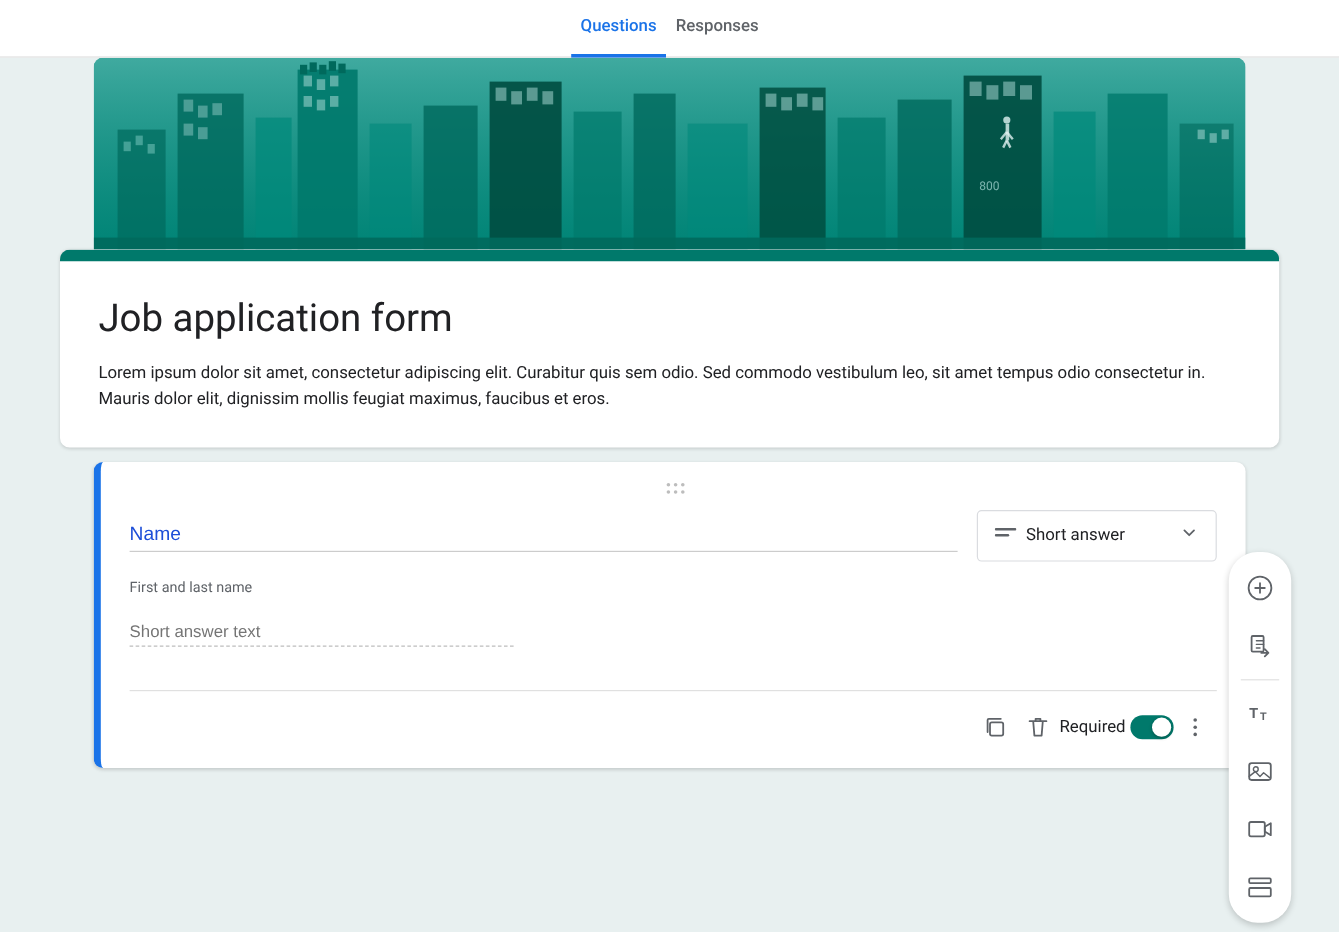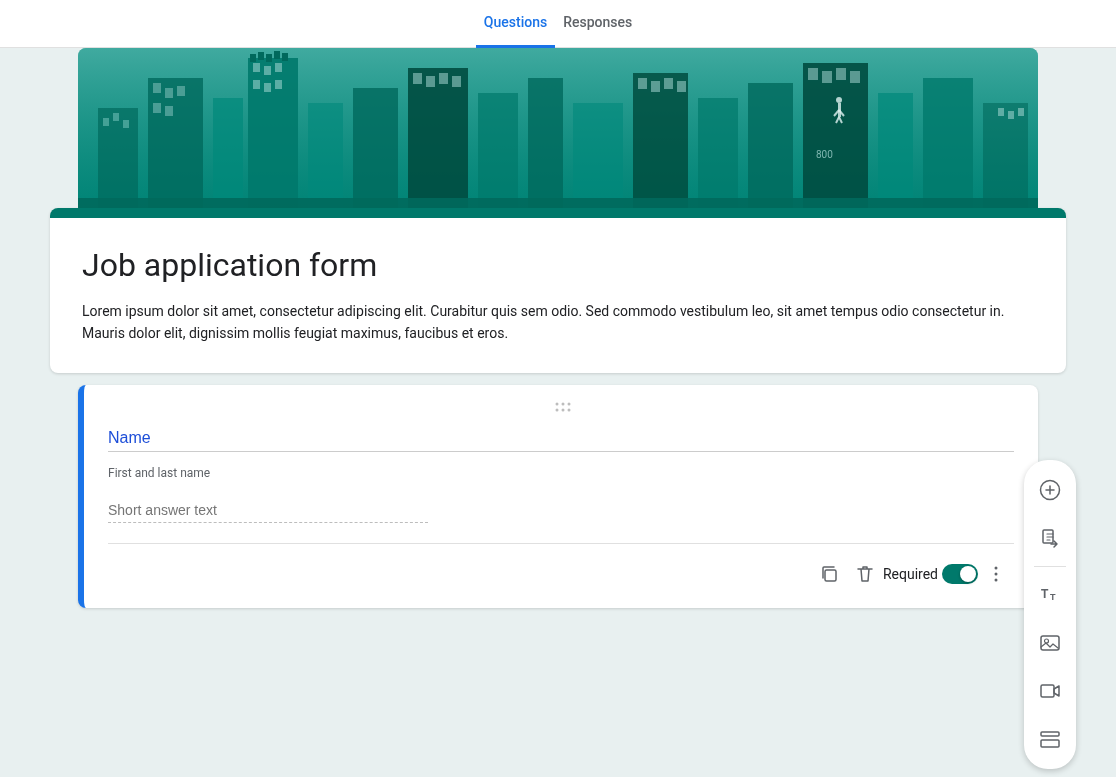--- a/index.html
+++ b/index.html
@@ -167,21 +167,21 @@
     .short-answer-field {
       border: none;
       border-bottom: 1px dashed #bdbdbd;
       width: 320px;
       padding: 4px 0;
       font-size: 14px;
       color: #9e9e9e;
       outline: none;
       background: transparent;
       display: block;
-      margin-bottom: 20px;
+      margin-bottom: 36px;
     }
 
     .card-divider {
       border: none;
       border-top: 1px solid #e0e0e0;
       margin: 8px 0 12px 0;
     }
 
     
     .card-toolbar {
@@ -411,20 +411,34 @@
             <circle cx="14" cy="9" r="1.5" fill="#bdbdbd"></circle>
             <circle cx="20" cy="9" r="1.5" fill="#bdbdbd"></circle>
           </svg>
         </div>
 
         <div class="question-top-row">
           <div class="question-input-wrapper">
             <input type="text" class="question-input" value="Name" style="">
           </div>
 
+          <div class="answer-type-dropdown">
+            <span class="dropdown-icon">
+              <svg width="18" height="14" viewBox="0 0 18 14" fill="none" xmlns="http://www.w3.org/2000/svg">
+                <rect x="0" y="2" width="18" height="2" rx="1" fill="#5f6368"></rect>
+                <rect x="0" y="7" width="12" height="2" rx="1" fill="#5f6368"></rect>
+              </svg>
+            </span>
+            <span class="dropdown-label">Short answer</span>
+            <span class="dropdown-arrow">
+              <svg width="16" height="16" viewBox="0 0 16 16" fill="none" xmlns="http://www.w3.org/2000/svg">
+                <path d="M4 6l4 4 4-4" stroke="#5f6368" stroke-width="1.5" stroke-linecap="round" stroke-linejoin="round"></path>
+              </svg>
+            </span>
+          </div>
         </div>
 
         <div class="question-helper">First and last name</div>
 
         <input type="text" class="short-answer-field" placeholder="Short answer text" style="">
 
         <hr class="card-divider">
 
         <div class="card-toolbar">
           <button class="icon-btn" title="Duplicate">

